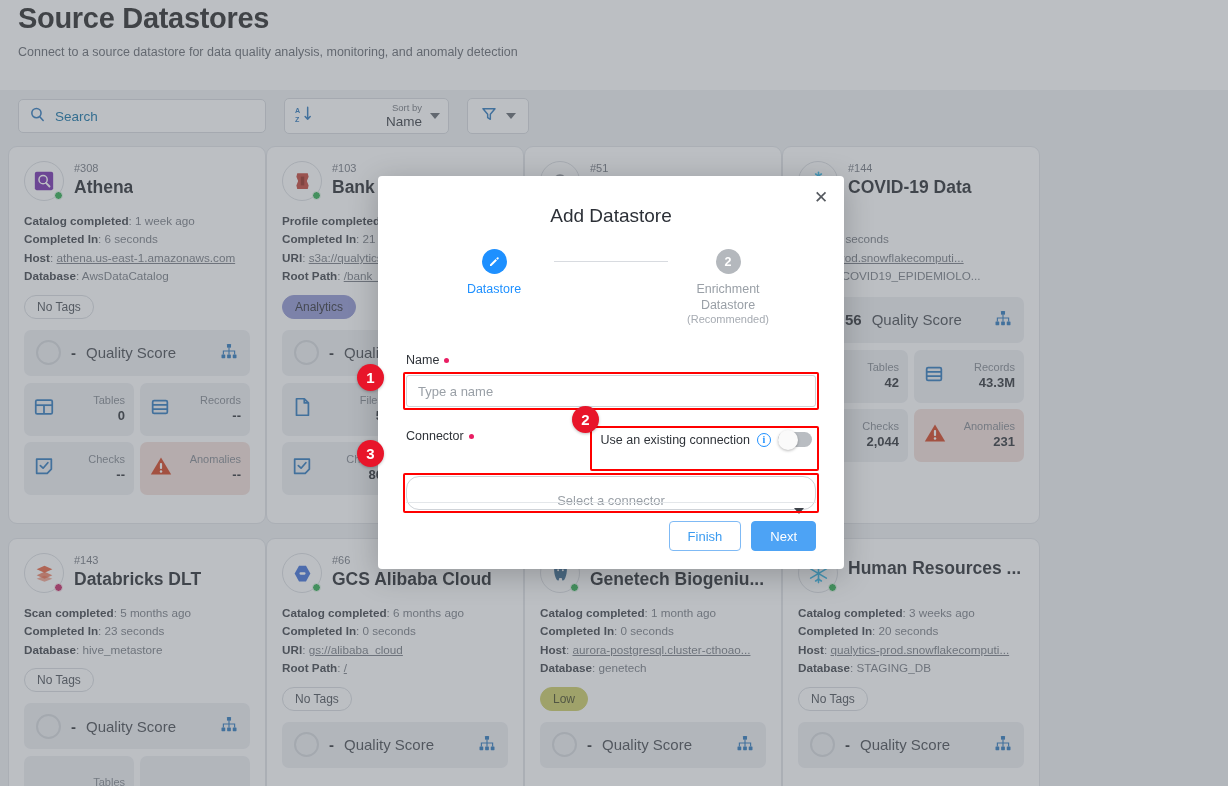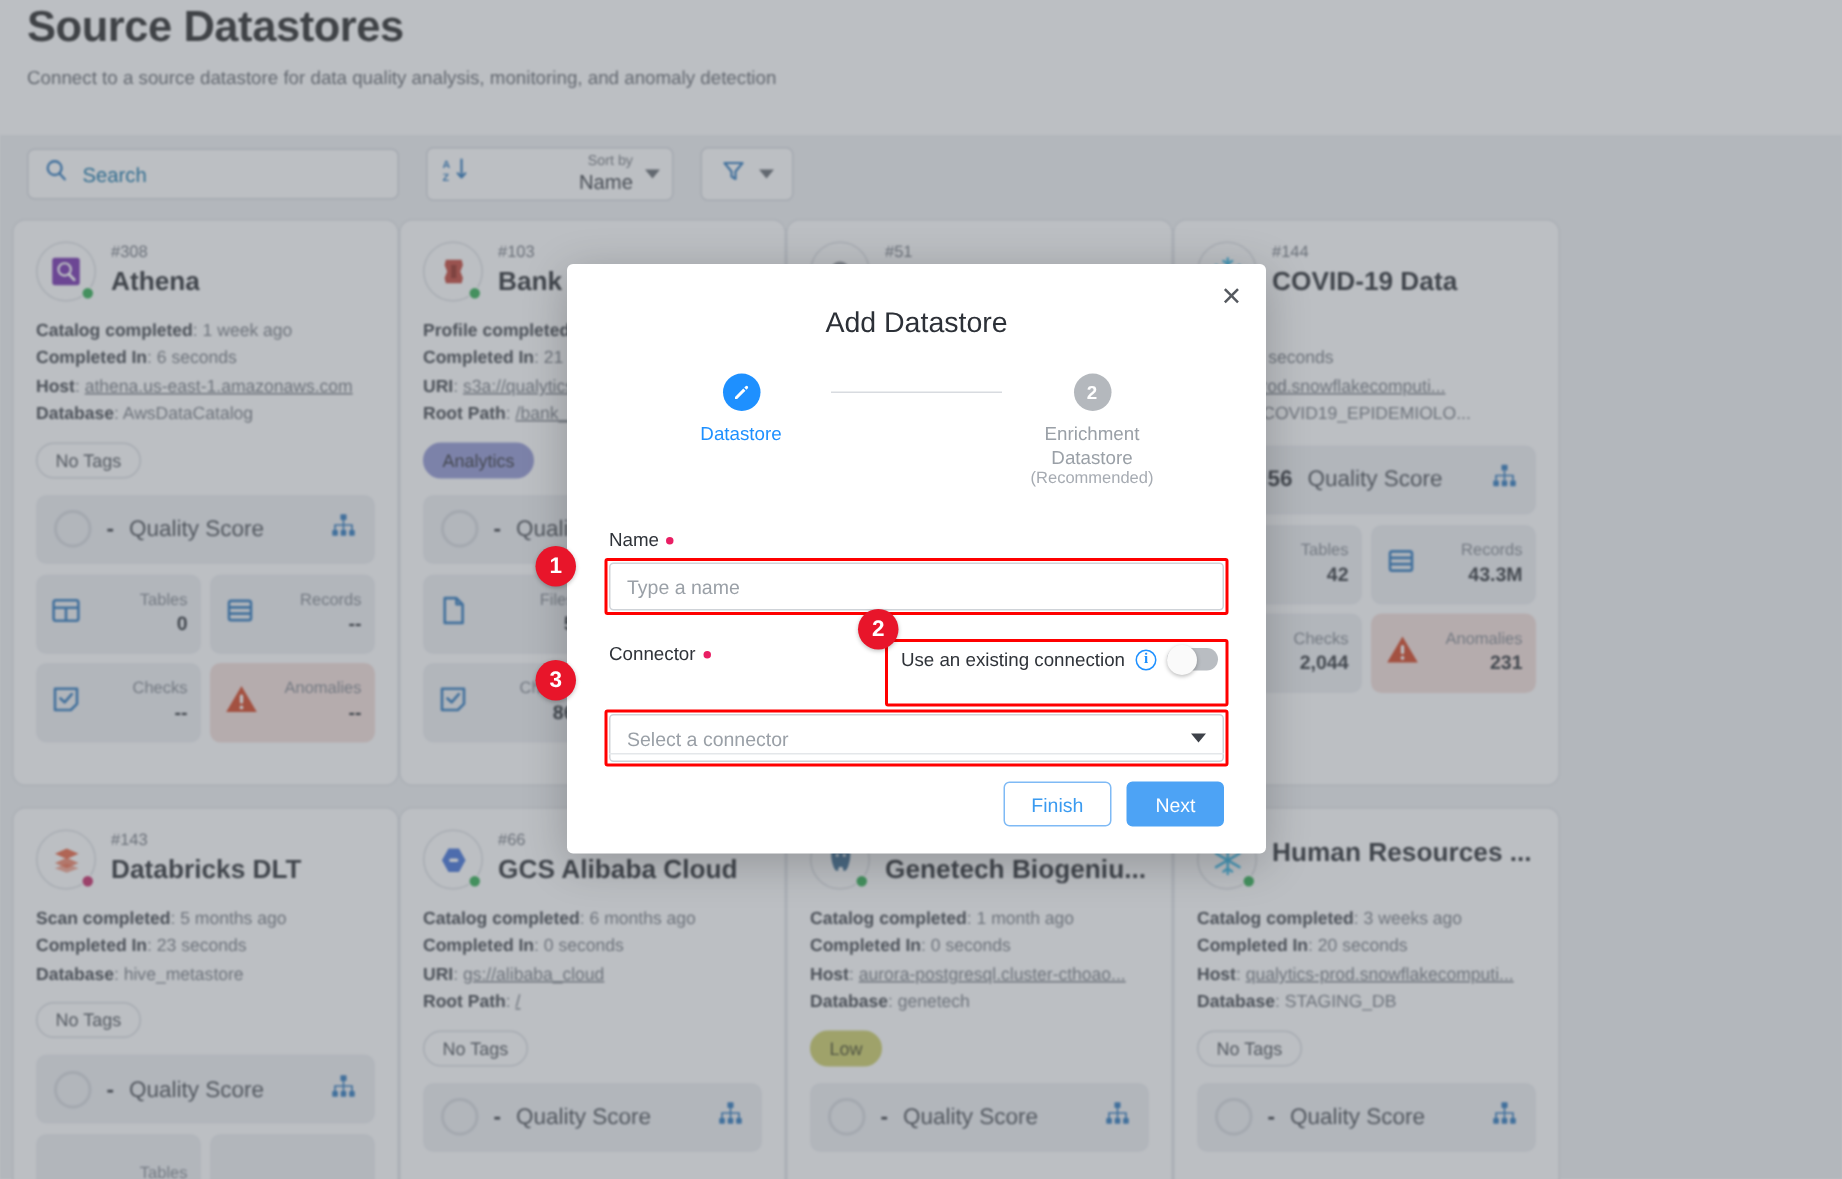--- a/index.html
+++ b/index.html
@@ -270,25 +270,25 @@
   }
   .switch .knob {
     position: absolute; left: 0; top: -2.5px;
     width: 20px; height: 20px; border-radius: 50%;
     background: #fafafa;
     box-shadow: 0 1px 3px rgba(0,0,0,0.28);
   }
   .select-input {
     margin-top: 8px;
     height: 32px;
-    border: 1px solid #cfd3d8; border-radius: 3px;
+    border: 1px solid #cfd3d8; border-radius: 13px;
     background: #fff;
     display: flex; align-items: center;
-    padding: 4px 11px;
-    font-size: 13px; color: #9aa0a7;
+    padding: 16px 11px;
+    font-size: 13px; color: #9aa0a7; flex-direction: column;
   }
   .select-input .caret-sm {
     margin-left: auto;
     width: 0; height: 0;
     border-left: 5px solid transparent;
     border-right: 5px solid transparent;
     border-top: 6px solid #3e4249;
   }
 
   .modal-footer {

